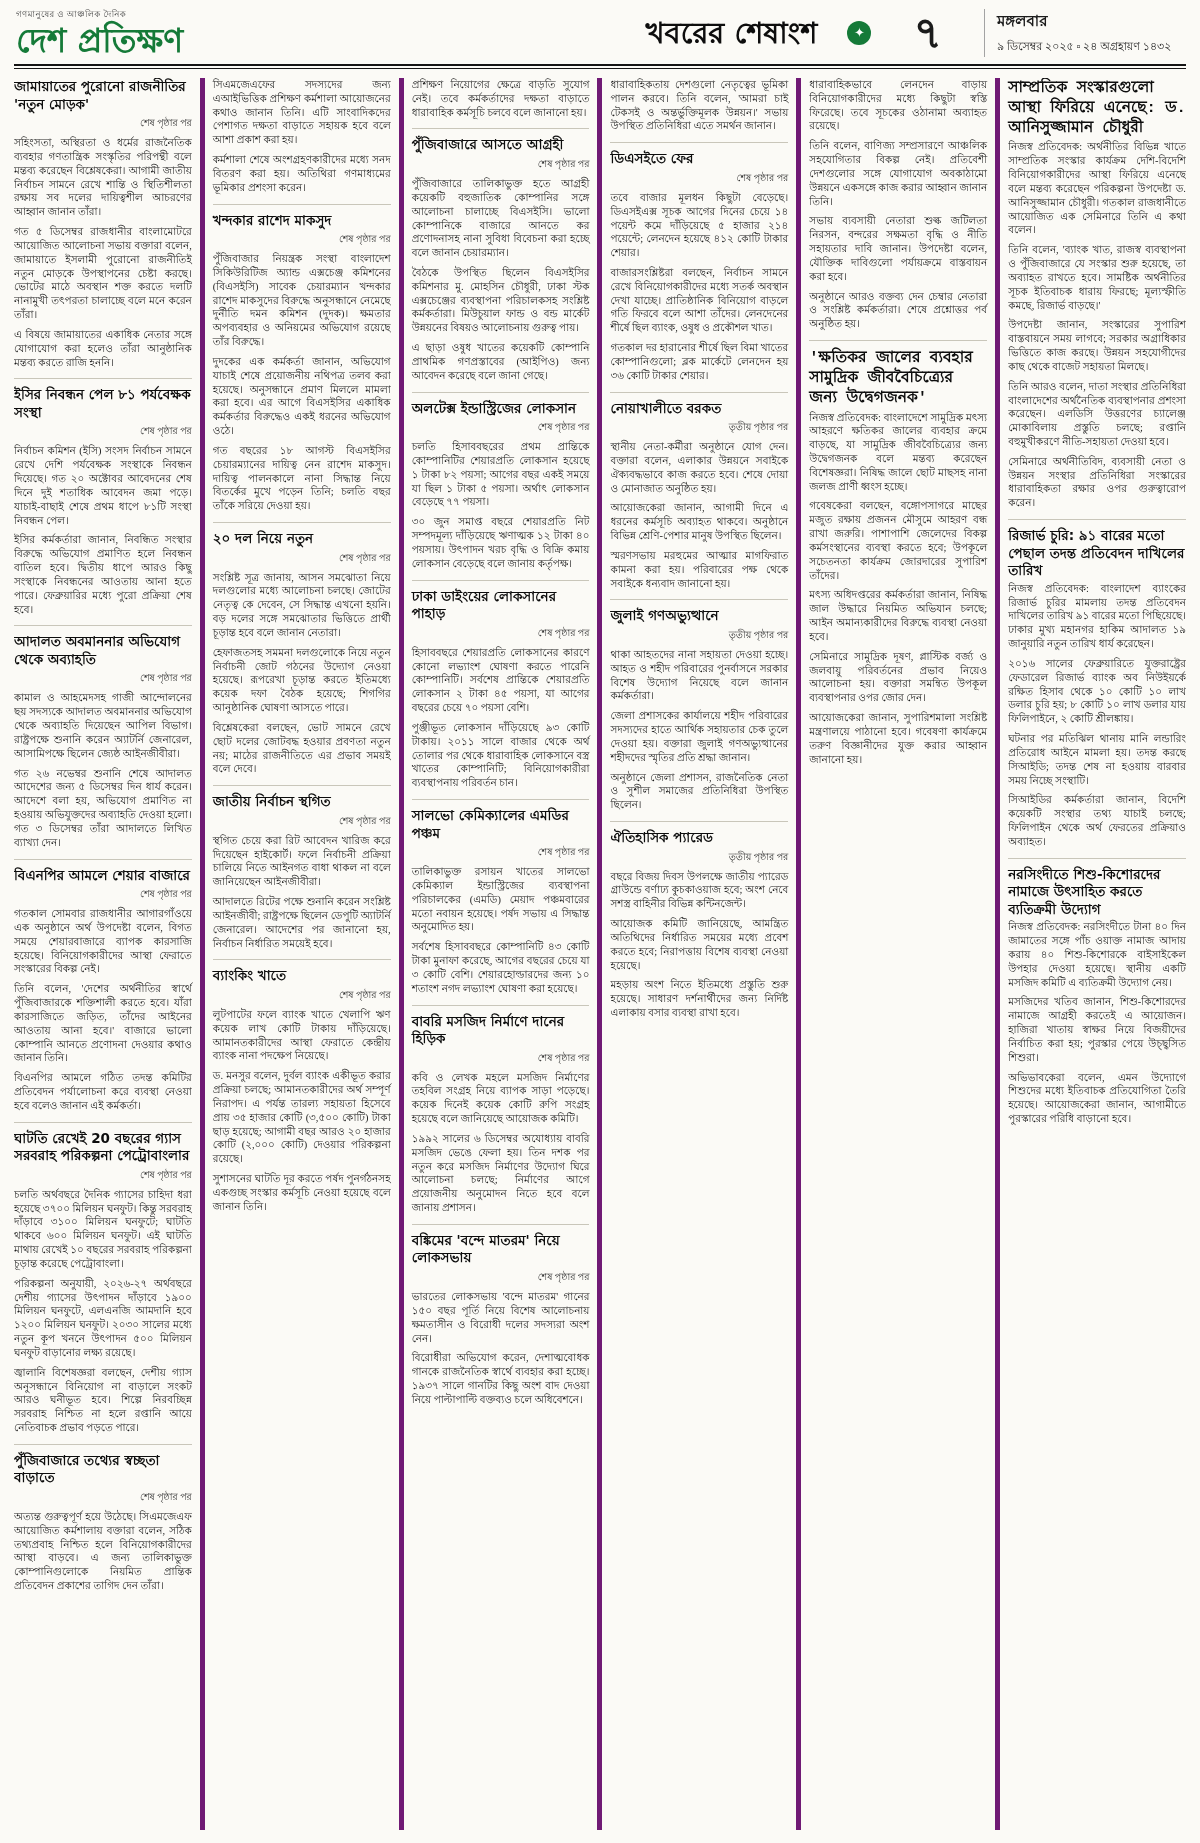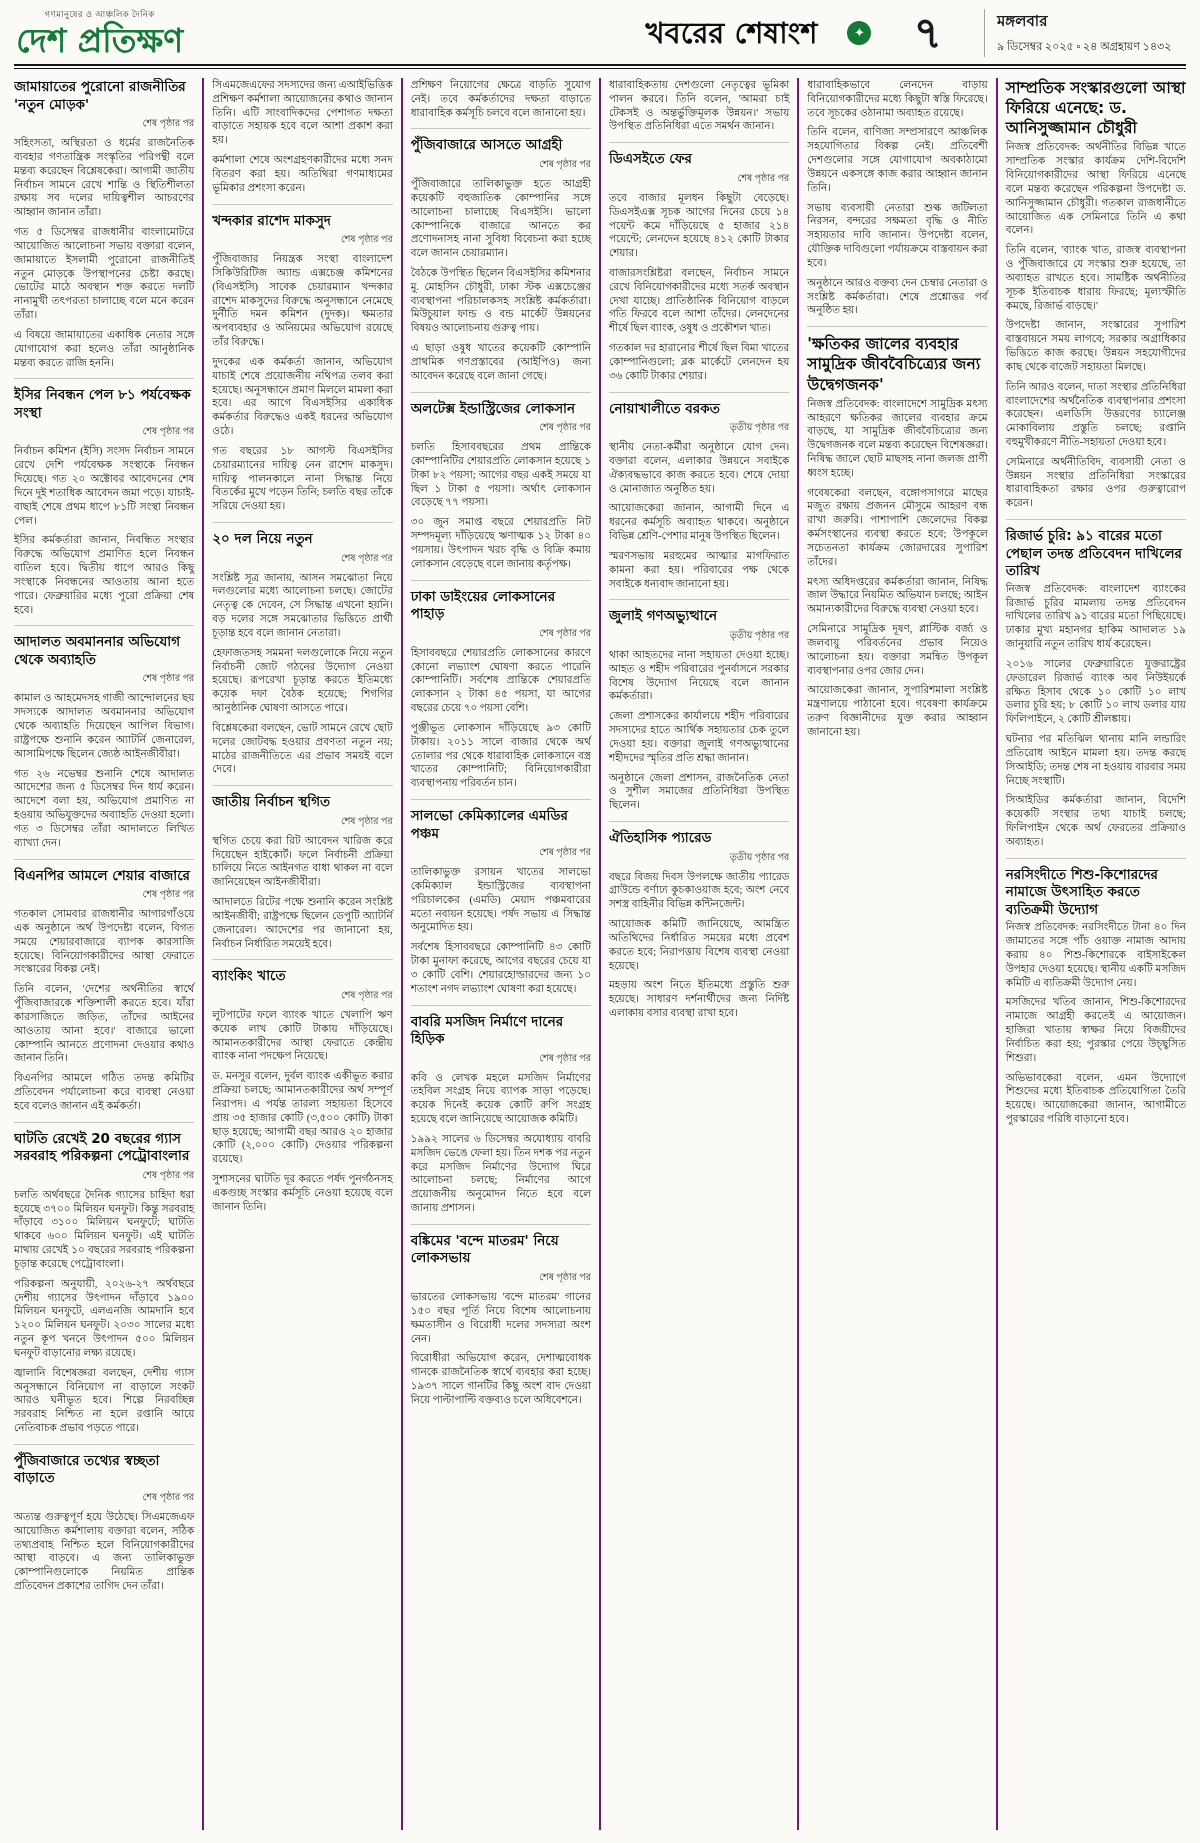--- a/index.html
+++ b/index.html
@@ -6,44 +6,44 @@
   html, body { background:#d9d7d0; }
   .page {
     position:relative; width:1200px; height:1843px; margin:0 auto;
     background:#fbfaf6; color:#1b1b1b; padding:6px 14px 10px;
     overflow:hidden;
     font-family:"Liberation Serif","DejaVu Serif",serif;
   }
   
   .header { display:flex; align-items:flex-end; justify-content:space-between; padding:2px 2px 7px; }
   .masthead-block { display:flex; flex-direction:column; }
-  .masthead-tagline { font-size:8.5px; color:#444; letter-spacing:.5px; margin-bottom:2px;text-align:center; }
+  .masthead-tagline { font-size:8.5px; color:#444; letter-spacing:.5px; margin-bottom:2px; }
   .masthead { font-size:33px; font-weight:bold; color:#157a38; line-height:1;
               font-family:"DejaVu Sans","Liberation Sans",sans-serif; }
   .head-right { display:flex; align-items:center; gap:30px; }
   .section-title { font-size:29px; font-weight:bold; color:#0d0d0d; line-height:1;
                    font-family:"DejaVu Sans","Liberation Sans",sans-serif; }
   .emblem { width:24px; height:24px; border-radius:50%; background:#157a38; color:#fff;
             display:flex; align-items:center; justify-content:center; font-size:13px; }
   .page-num { font-size:44px; font-weight:bold; line-height:.9; padding:0 12px;
               font-family:"DejaVu Sans","Liberation Sans",sans-serif; }
   .date-block { border-left:1px solid #a3a3a3; padding-left:12px; min-width:200px; }
   .date-day { font-size:15px; font-weight:bold; }
   .date-line { font-size:11px; margin-top:4px; color:#222; }
   .rule { height:2px; background:#151515; }
   .rule-thin { height:1px; background:#151515; margin-top:2px; }
   
   .columns { display:flex; margin-top:9px; height:1752px; overflow:hidden; }
-  .col { flex:1 1 0; padding:0 8px; border-right:2px solid #701a75; overflow:hidden; }
+  .col { flex:1 1 0; padding:0 8px; border-right:5px solid #701a75; overflow:hidden; }
   .col:first-child { padding-left:0; }
   .col:last-child { border-right:none; padding-right:0; }
   .article + .article { border-top:1px solid #c9c6ba; margin-top:9px; padding-top:7px; }
   .headline { font-size:13.5px; line-height:1.3; font-weight:bold; color:#0d0d0d;
               font-family:"DejaVu Sans","Liberation Sans",sans-serif; margin-bottom:2px; }
-  .headline.lg { font-size:15.5px; line-height:1.3; }
+  .headline.lg { font-size:15.5px; line-height:1.3;font-family:Liberation Mono, monospace; }
   .continued { text-align:right; font-size:9.5px; color:#333; margin:3px 0 5px; }
   .article p { font-size:10.4px; line-height:1.33; text-align:justify; margin-bottom:6px; color:#1c1c1c; }
 </style>
 </head>
 <body>
 
 <div class="page">
 
   <div class="header">
     <div class="masthead-block">

